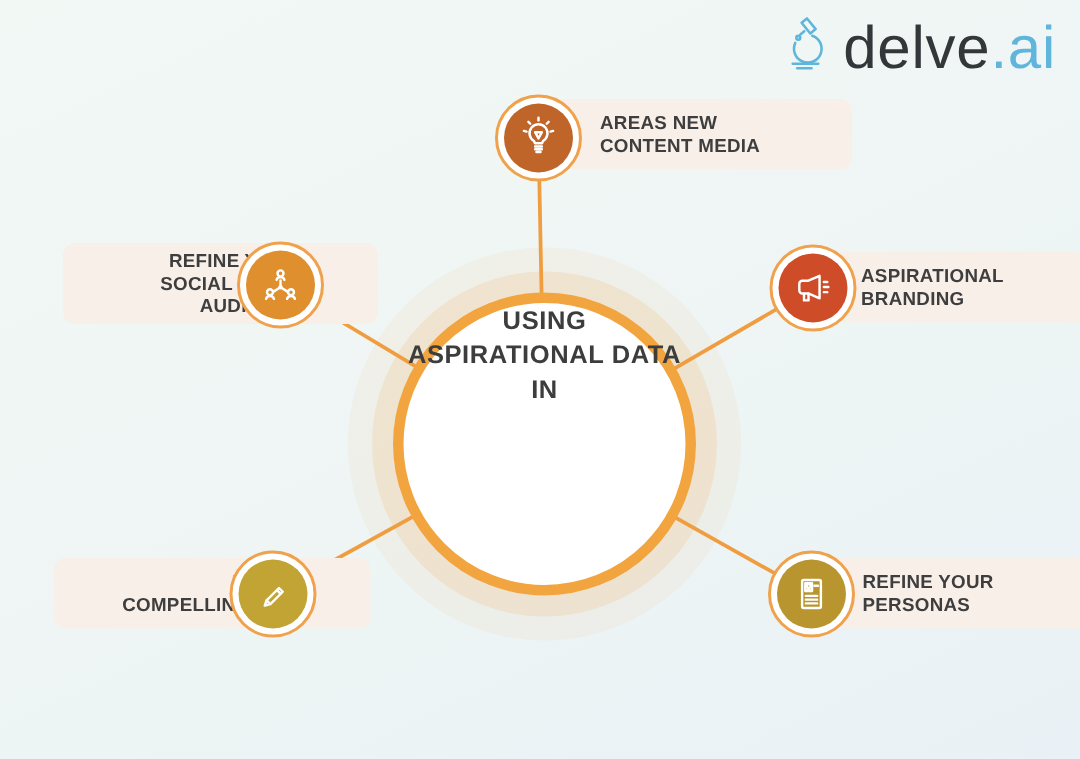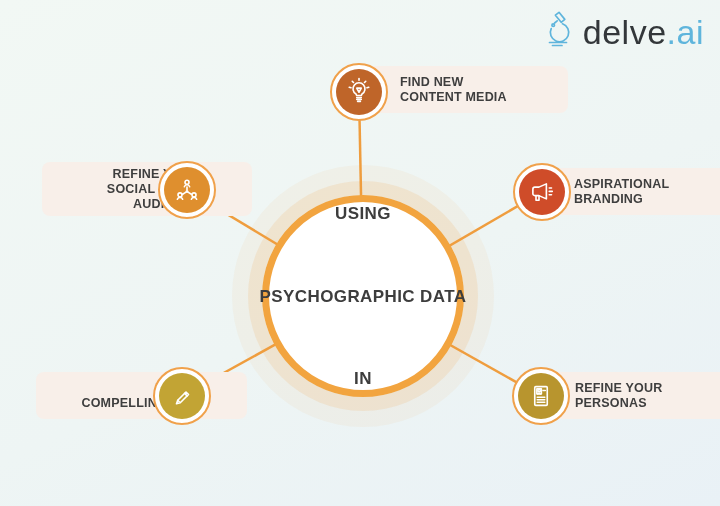--- a/index.html
+++ b/index.html
@@ -9,21 +9,21 @@
     background:linear-gradient(155deg,var(--bg-start) 0%,#eef5f4 55%,var(--bg-end) 100%);
   }
   
   #lines{position:absolute;left:0;top:0;z-index:2;}
   
   .halo{position:absolute;left:262px;top:195px;width:202px;height:202px;border-radius:50%;z-index:1;
     box-shadow:0 0 0 14px rgba(244,170,80,.16),0 0 0 30px rgba(244,170,80,.07);}
   .center-circle{
     position:absolute;left:262px;top:195px;width:188px;height:188px;border-radius:50%;
     background:#ffffff;border:7px solid var(--center-border);z-index:4;
-    display:flex;flex-direction:column;align-items:center;justify-content:space-between;
+    display:flex;flex-direction:column;align-items:center;justify-content:flex-start;
   }
   .center-circle .ln{
     font-size:17px;font-weight:bold;color:var(--center-text);letter-spacing:.4px;
     line-height:23px;text-align:center;white-space:nowrap;
   }
   
   .label-box{
     position:absolute;z-index:3;background:var(--label-bg);border-radius:8px;
     display:flex;flex-direction:column;justify-content:center;
     color:var(--label-text);font-weight:bold;font-size:12.5px;line-height:15px;letter-spacing:.2px;
@@ -37,21 +37,21 @@
     border:2px solid var(--ring);background:#ffffff;
     display:flex;align-items:center;justify-content:center;
   }
   .node-icon .inner{
     width:46px;height:46px;border-radius:50%;
     display:flex;align-items:center;justify-content:center;
   }
   .node-icon svg{display:block;}
   
   .logo{position:absolute;right:16px;top:10px;z-index:6;display:flex;align-items:center;gap:7px;}
-  .logo-text{font-size:34px;font-weight:400;color:var(--brand-text);letter-spacing:.5px;}
+  .logo-text{font-size:40px;font-weight:400;color:var(--brand-text);letter-spacing:.5px;}
   .logo-text .suffix{color:var(--brand-accent);}
 </style>
 </head>
 <body>
 
 <div id="canvas">
 
   <svg id="lines" width="720" height="506">
     <g stroke="#ef9d3e" stroke-width="2.5">
       <line x1="359" y1="92" x2="363" y2="296"></line>
@@ -72,26 +72,26 @@
         <path d="M7.5 32.5 L24.5 32.5"></path>
         <path d="M10.5 35.5 L20 35.5"></path>
       </svg>
     </span>
     <span class="logo-text"><span>delve</span><span class="suffix">.ai</span></span>
   </div>
 
   <div class="halo"></div>
   <div class="center-circle">
     <div class="ln">USING</div>
-    <div class="ln">PSYCHOGRAPHIC DATA</div>
+    <div class="ln">ASPIRATIONAL DATA</div>
     <div class="ln">IN</div>
   </div>
 
   <div class="label-box align-left" style="left:346px;top:66px;width:168px;height:47px;padding-left:54px;">
-    <div class="ln">FIND NEW</div>
+    <div class="ln">AREAS NEW</div>
     <div class="ln">CONTENT MEDIA</div>
   </div>
   <div class="node-icon" style="left:330px;top:63px;">
     <div class="inner" style="background-color: rgb(191, 101, 41);">
       <svg width="30" height="30" viewBox="0 0 24 24" fill="none" stroke="#ffffff" stroke-width="1.3" stroke-linecap="round" stroke-linejoin="round">
         <path d="M9.6 13.6 a4.8 4.8 0 1 1 4.8 0 l-.5 1.2 h-3.8 z"></path>
         <path d="M10.2 8.9 h3.6 l-1.8 3.3 z"></path>
         <path d="M10.2 16.5 h3.6 M10.2 18 h3.6 M10.9 19.5 h2.2"></path>
         <path d="M12 1.2 v1.4 M6.6 3.4 l1 1 M17.4 3.4 l-1 1 M4.2 8.2 l1.4 .4 M19.8 8.2 l-1.4 .4"></path>
       </svg>

